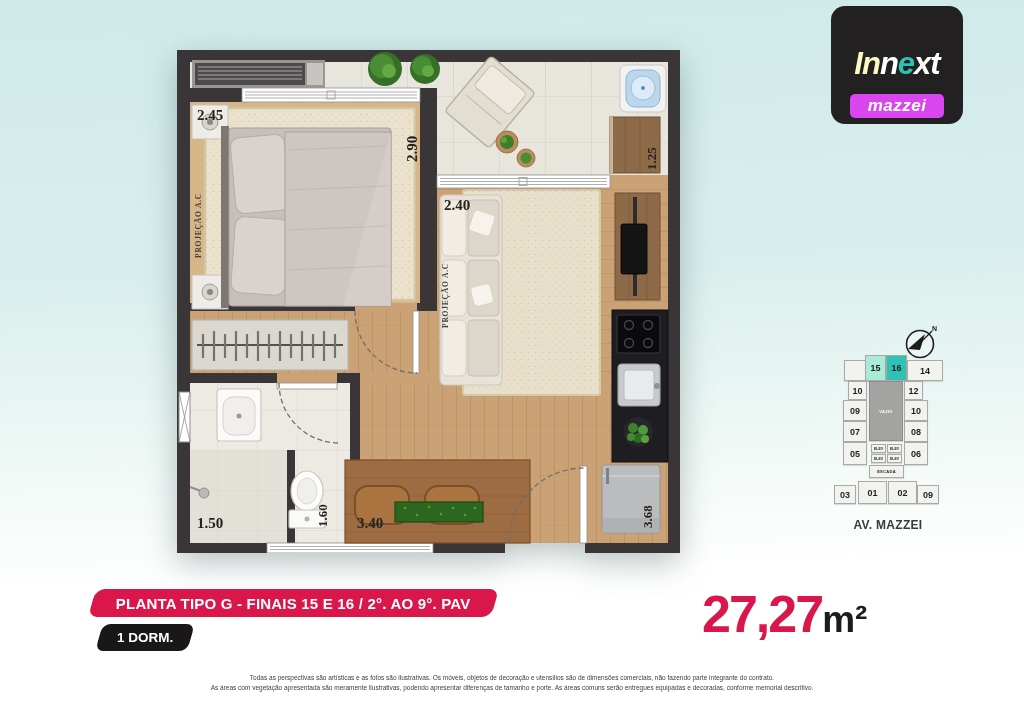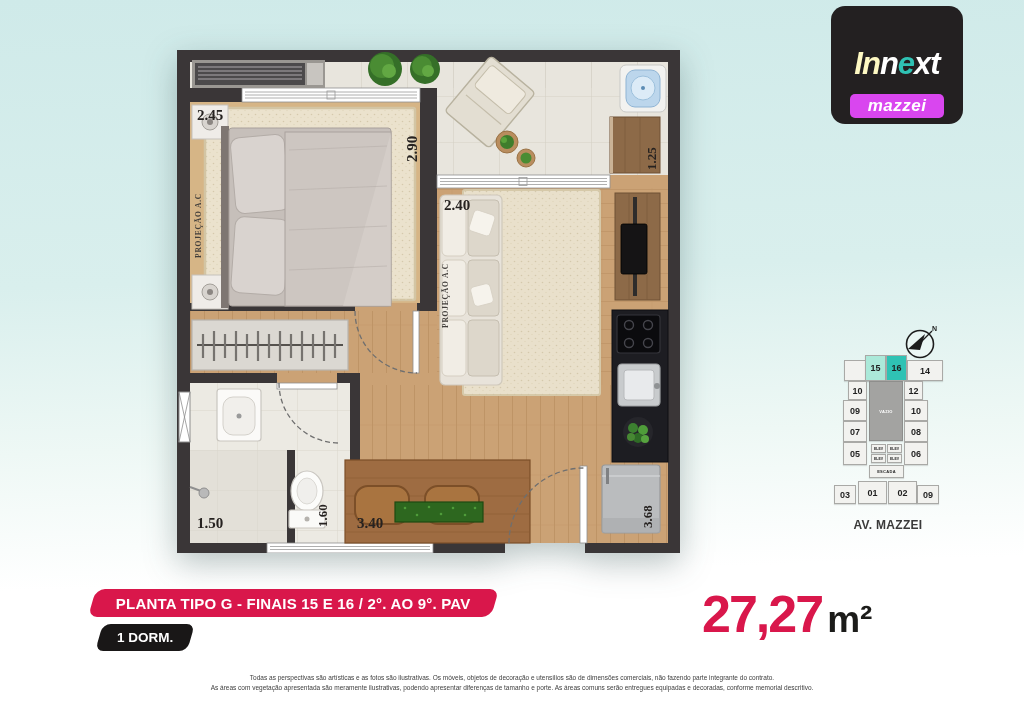--- a/index.html
+++ b/index.html
@@ -66,21 +66,21 @@
           transform:skewX(-16deg);border-radius:9px;display:flex;align-items:center;}
   .banner span{display:inline-block;transform:skewX(16deg);color:#fff;font-weight:bold;
                font-size:15px;letter-spacing:.2px;white-space:nowrap;}
   .tag{position:absolute;left:99px;top:624px;height:27px;padding:0 18px;background:#191717;
        transform:skewX(-16deg);border-radius:8px;display:flex;align-items:center;}
   .tag span{display:inline-block;transform:skewX(16deg);color:#fff;font-weight:bold;font-size:13.5px;}
 
   
   .area{position:absolute;left:702px;top:588px;display:flex;align-items:baseline;}
   .area .num{font-weight:bold;font-size:52px;color:#D9174B;letter-spacing:-2px;line-height:1;}
-  .area .unit{font-weight:bold;font-size:37px;color:#1c1c1a;margin-left:5px;line-height:1;}
+  .area .unit{font-weight:bold;font-size:37px;color:#1c1c1a;line-height:1;}
 
   
   .disclaimer{position:absolute;left:0;right:0;top:673px;text-align:center;
               font-size:6.5px;line-height:9.5px;color:#3c3c3c;}
 </style>
 </head>
 <body>
 
 <div class="page">
 

